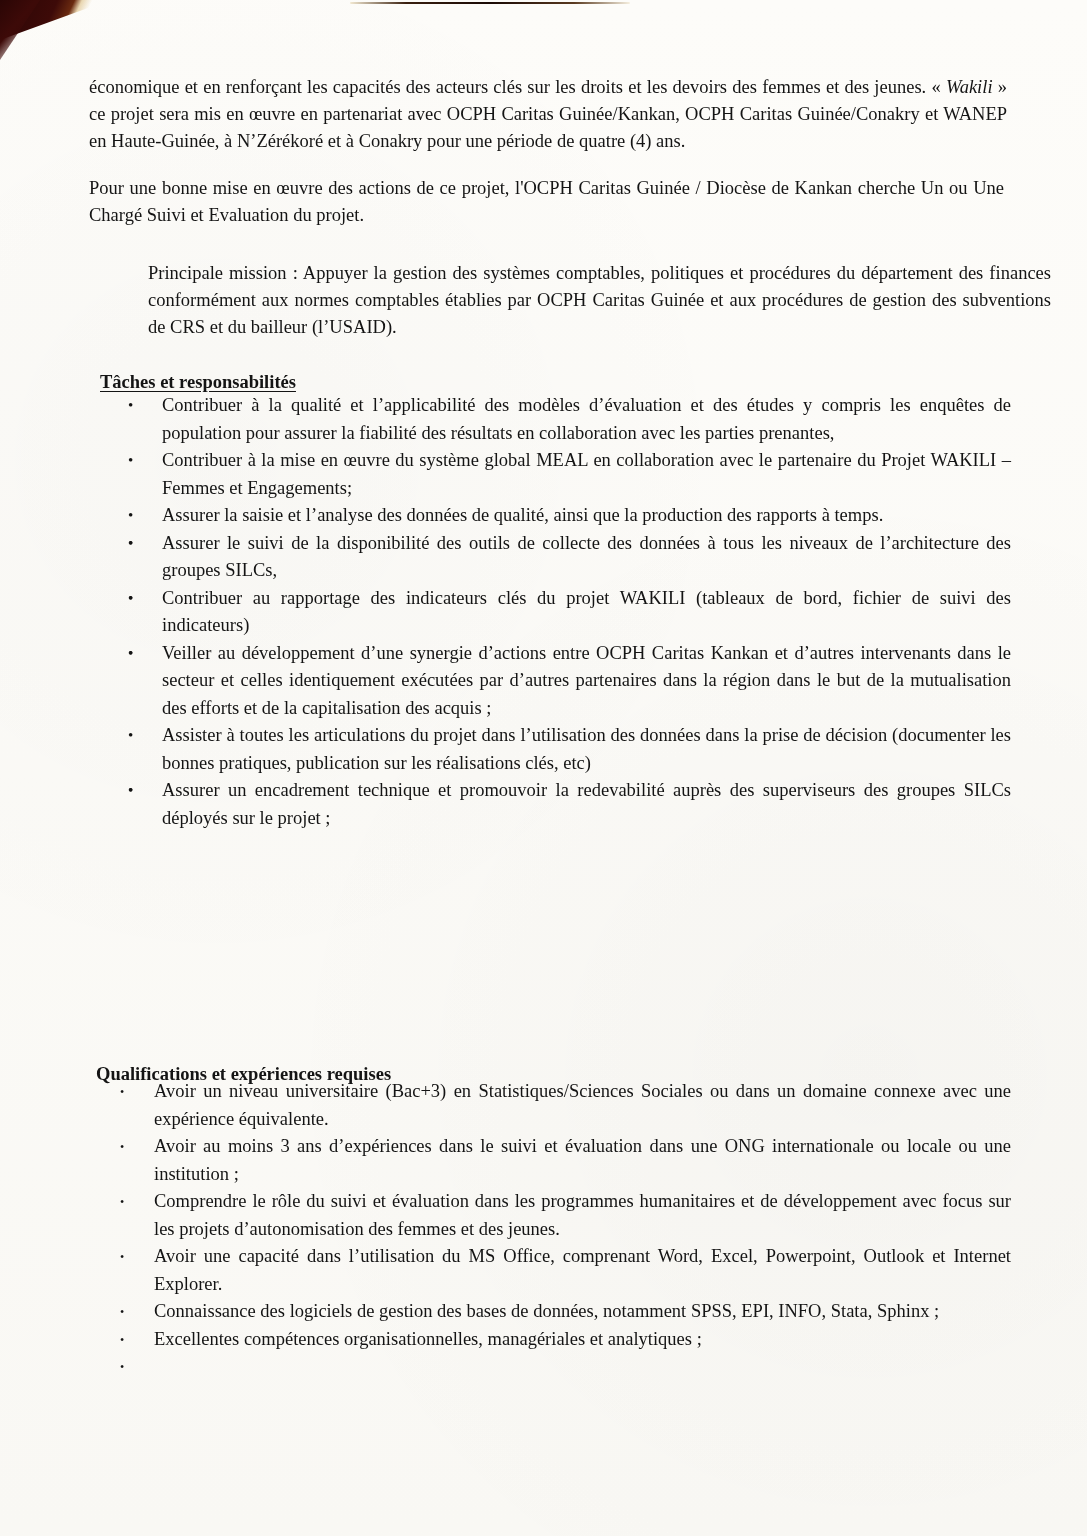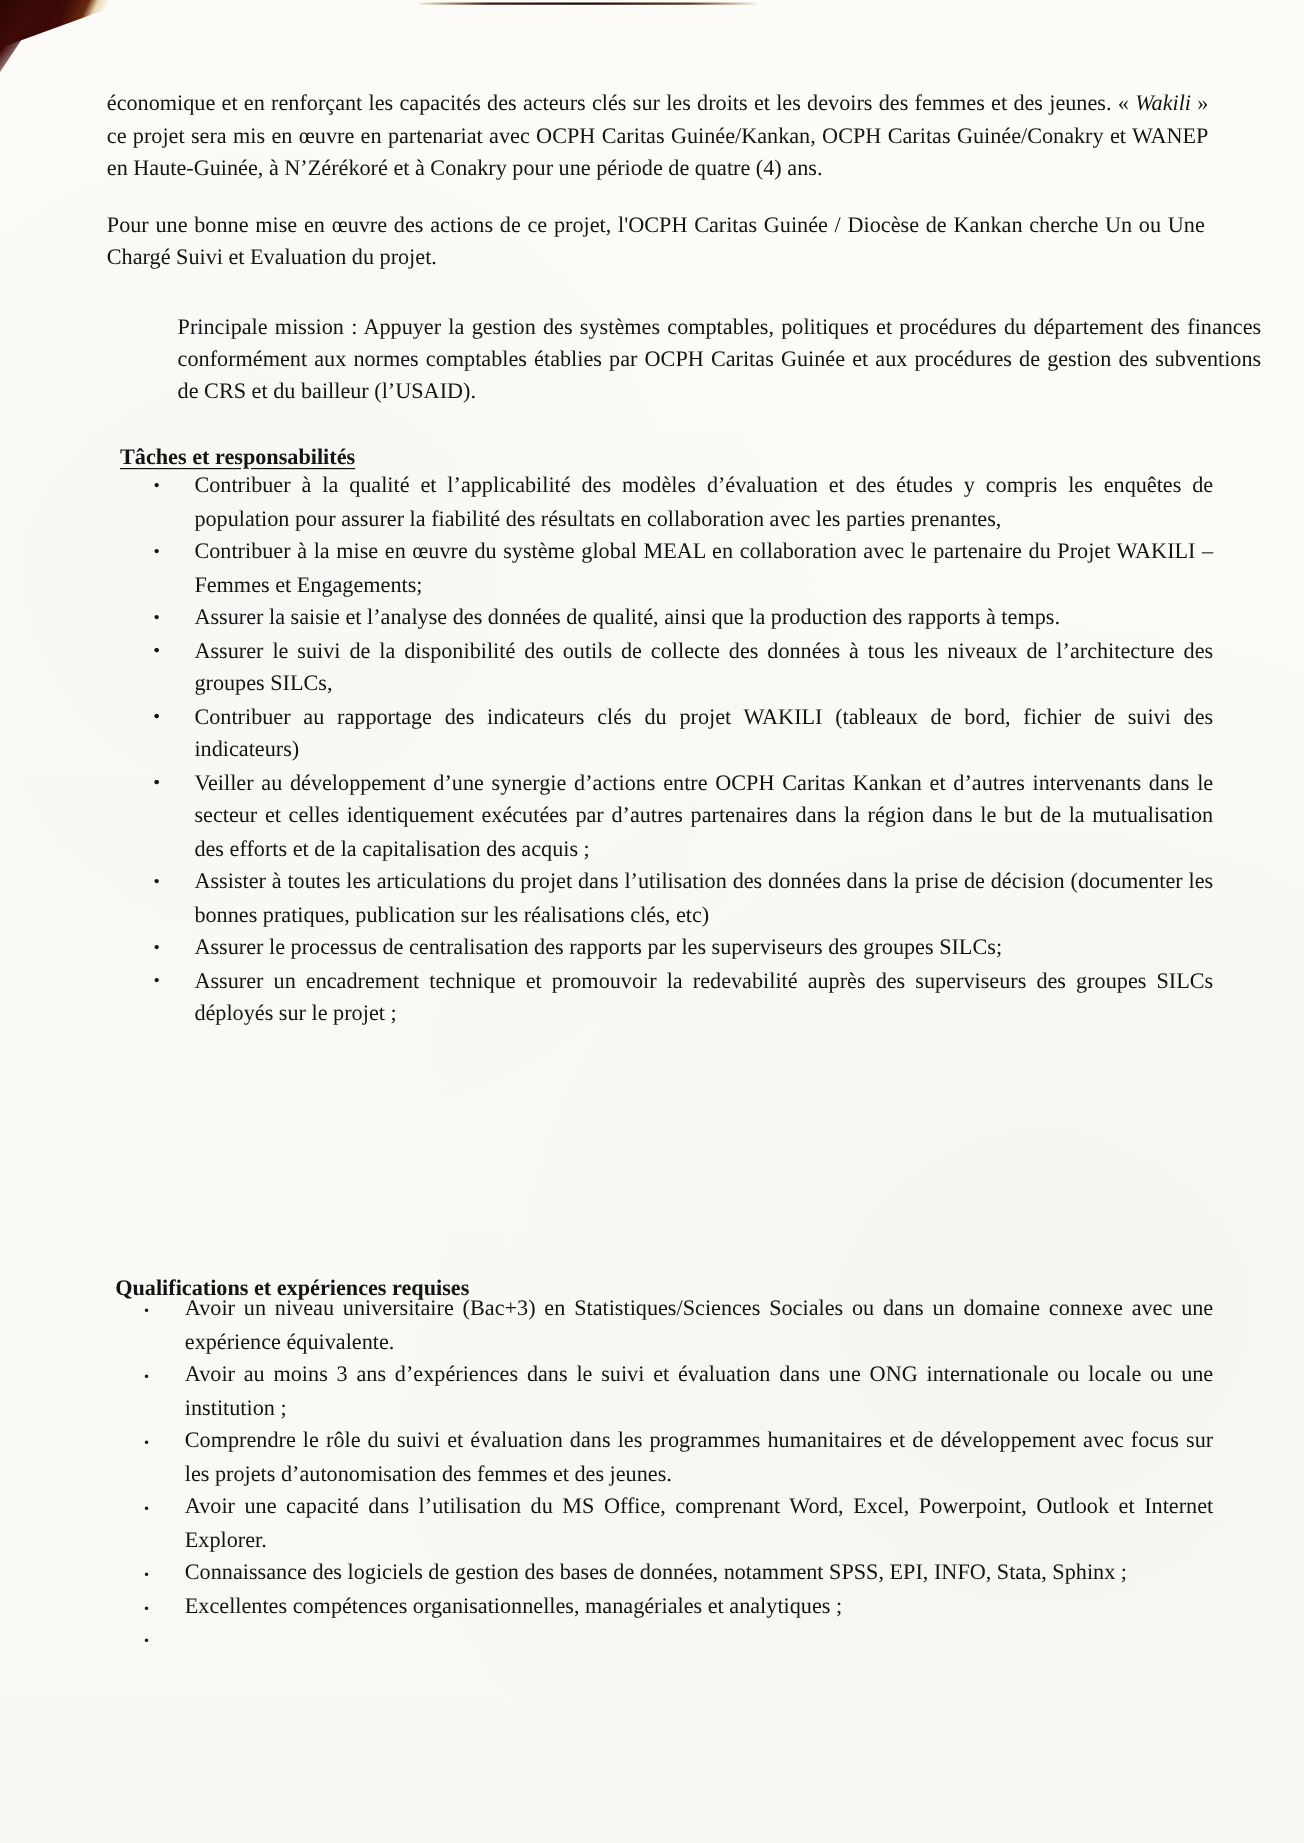--- a/index.html
+++ b/index.html
@@ -157,21 +157,21 @@
     <li class="bullet-item"><span class="bullet-glyph">•</span><span>Contribuer à la qualité et l’applicabilité des modèles d’évaluation et des études y compris les enquêtes de population pour assurer la fiabilité des résultats en collaboration avec les parties prenantes,</span></li>
     <li class="bullet-item"><span class="bullet-glyph">•</span><span>Contribuer à la mise en œuvre du système global MEAL en collaboration avec le partenaire du Projet WAKILI – Femmes et Engagements;</span></li>
     <li class="bullet-item"><span class="bullet-glyph">•</span><span>Assurer la saisie et l’analyse des données de qualité, ainsi que la production des rapports à temps.</span></li>
     <li class="bullet-item"><span class="bullet-glyph">•</span></li>
     <li class="bullet-item"><span class="bullet-glyph">•</span><span>Assurer le suivi de la disponibilité des outils de collecte des données à tous les niveaux de l’architecture des groupes SILCs,</span></li>
     <li class="bullet-item"><span class="bullet-glyph">•</span></li>
     <li class="bullet-item"><span class="bullet-glyph">•</span><span>Contribuer au rapportage des indicateurs clés du projet WAKILI (tableaux de bord, fichier de suivi des indicateurs)</span></li>
     <li class="bullet-item"><span class="bullet-glyph">•</span></li>
     <li class="bullet-item"><span class="bullet-glyph">•</span><span>Veiller au développement d’une synergie d’actions entre OCPH Caritas Kankan et d’autres intervenants dans le secteur et celles identiquement exécutées par d’autres partenaires dans la région dans le but de la mutualisation des efforts et de la capitalisation des acquis ;</span></li>
     <li class="bullet-item"><span class="bullet-glyph">•</span><span>Assister à toutes les articulations du projet dans l’utilisation des données dans la prise de décision (documenter les bonnes pratiques, publication sur les réalisations clés, etc)</span></li>
-    <li class="bullet-item"><span class="bullet-glyph">•</span><span>Assurer le processus de centralisation des rapports par les superviseurs des groupes SILCs;</span></li>
+    <li class="bullet-item"><span class="bullet-glyph">•</span></li>
     <li class="bullet-item"><span class="bullet-glyph">•</span><span>Assurer un encadrement technique et promouvoir la redevabilité auprès des superviseurs des groupes SILCs déployés sur le projet ;</span></li>
   </ul>
 
   <h2 class="section-title quals-title">Qualifications et expériences requises</h2>
 
   <ul class="bullet-list quals-list">
     <li class="bullet-item"><span class="bullet-glyph">•</span><span>Avoir un niveau universitaire (Bac+3) en Statistiques/Sciences Sociales ou dans un domaine connexe avec une expérience équivalente.</span></li>
     <li class="bullet-item"><span class="bullet-glyph">•</span><span>Avoir au moins 3 ans d’expériences dans le suivi et évaluation dans une ONG internationale ou locale ou une institution ;</span></li>
     <li class="bullet-item"><span class="bullet-glyph">•</span><span>Comprendre le rôle du suivi et évaluation dans les programmes humanitaires et de développement avec focus sur les projets d’autonomisation des femmes et des jeunes.</span></li>
     <li class="bullet-item"><span class="bullet-glyph">•</span><span>Avoir une capacité dans l’utilisation du MS Office, comprenant Word, Excel, Powerpoint, Outlook et Internet Explorer.</span></li>

